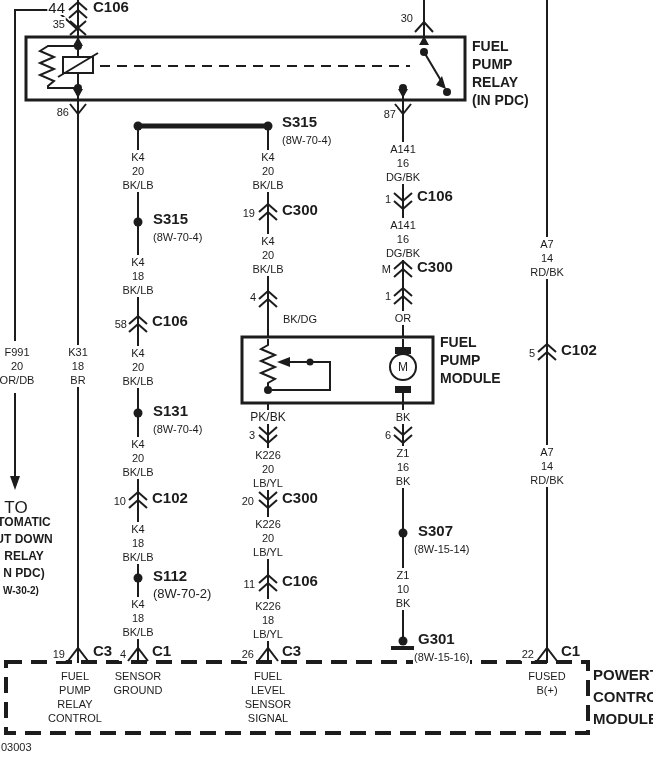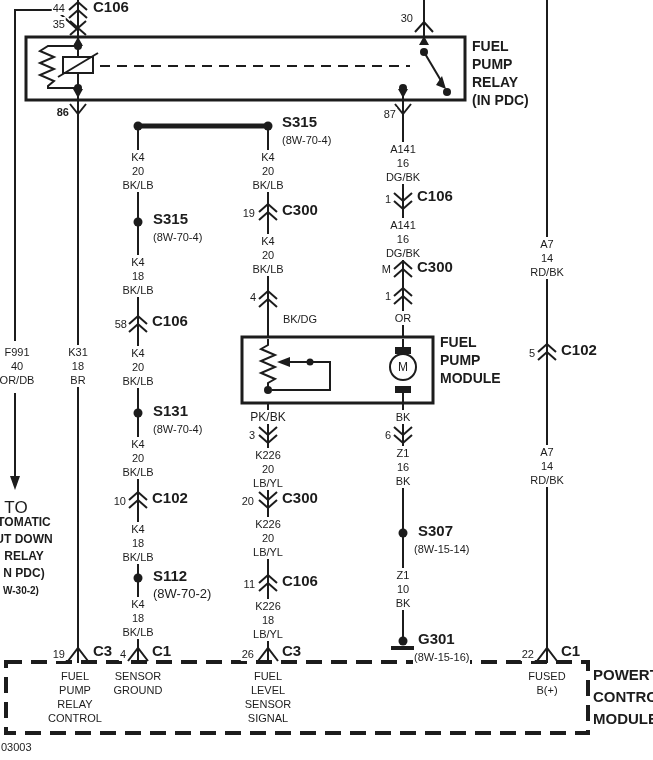--- a/index.html
+++ b/index.html
@@ -100,29 +100,29 @@
       <circle cx="138" cy="413" r="4.5"></circle>
       <circle cx="138" cy="578" r="4.5"></circle>
       <circle cx="403" cy="533" r="4.5"></circle>
       <circle cx="310" cy="362" r="3.5"></circle>
       <circle cx="268" cy="390" r="4"></circle>
       <circle cx="403" cy="641" r="4.5"></circle>
     </g>
   </svg>
 
   <div id="labels">
-      <div class="lbl" style="font-size: 11px; line-height: 14px; left: 66px; top: 1px; text-align: right; transform: translateX(-100%);">44</div>
+      <div class="lbl" style="font-size: 15px; line-height: 14px; left: 66px; top: 1px; text-align: right; transform: translateX(-100%);">44</div>
       <div class="lbl b" style="font-size: 15px; line-height: 14px; left: 92px; top: 0px; text-align: left;">C106</div>
       <div class="lbl" style="font-size: 11px; line-height: 14px; left: 66px; top: 17px; text-align: right; transform: translateX(-100%);">35</div>
       <div class="lbl" style="font-size: 11px; line-height: 14px; left: 414px; top: 11px; text-align: right; transform: translateX(-100%);">30</div>
       <div class="lbl b" style="font-size: 14px; line-height: 18px; left: 471px; top: 37px; text-align: left;">FUEL
 PUMP
 RELAY
 (IN PDC)</div>
-      <div class="lbl" style="font-size: 11px; line-height: 14px; left: 70px; top: 105px; text-align: right; transform: translateX(-100%); font-weight: bold;">86</div>
+      <div class="lbl" style="font-size: 11px; line-height: 14px; left: 70px; top: 105px; text-align: right; transform: translateX(-100%);">86</div>
       <div class="lbl" style="font-size: 11px; line-height: 14px; left: 397px; top: 107px; text-align: left; transform: translateX(-100%);">87</div>
       <div class="lbl b" style="font-size: 15px; line-height: 14px; left: 281px; top: 115px; text-align: left;">S315</div>
       <div class="lbl" style="font-size: 11px; line-height: 14px; left: 281px; top: 133px; text-align: left;">(8W-70-4)</div>
       <div class="lbl" style="font-size: 11px; line-height: 14px; left: 138px; top: 150px; text-align: center; transform: translateX(-50%);">K4
 20
 BK/LB</div>
       <div class="lbl" style="font-size: 11px; line-height: 14px; left: 268px; top: 150px; text-align: center; transform: translateX(-50%);">K4
 20
 BK/LB</div>
       <div class="lbl" style="font-size: 11px; line-height: 14px; left: 403px; top: 142px; text-align: center; transform: translateX(-50%);">A141
@@ -151,21 +151,21 @@
       <div class="lbl" style="font-size: 11px; line-height: 14px; left: 392px; top: 289px; text-align: right; transform: translateX(-100%);">1</div>
       <div class="lbl" style="font-size: 11px; line-height: 14px; left: 257px; top: 290px; text-align: right; transform: translateX(-100%);">4</div>
       <div class="lbl" style="font-size: 11px; line-height: 14px; left: 268px; top: 312px; text-align: center; transform: translateX(-50%); margin-left: 32px;">BK/DG</div>
       <div class="lbl" style="font-size: 11px; line-height: 14px; left: 403px; top: 311px; text-align: center; transform: translateX(-50%);">OR</div>
       <div class="lbl" style="font-size: 11px; line-height: 14px; left: 128px; top: 317px; text-align: right; transform: translateX(-100%);">58</div>
       <div class="lbl b" style="font-size: 15px; line-height: 14px; left: 151px; top: 314px; text-align: left;">C106</div>
       <div class="lbl b" style="font-size: 14px; line-height: 18px; left: 439px; top: 333px; text-align: left;">FUEL
 PUMP
 MODULE</div>
       <div class="lbl" style="font-size: 11px; line-height: 14px; left: 17px; top: 345px; text-align: center; transform: translateX(-50%);">F991
-40
+20
 OR/DB</div>
       <div class="lbl" style="font-size: 11px; line-height: 14px; left: 78px; top: 345px; text-align: center; transform: translateX(-50%);">K31
 18
 BR</div>
       <div class="lbl" style="font-size: 11px; line-height: 14px; left: 138px; top: 346px; text-align: center; transform: translateX(-50%);">K4
 20
 BK/LB</div>
       <div class="lbl" style="font-size: 11px; line-height: 14px; left: 536px; top: 346px; text-align: right; transform: translateX(-100%);">5</div>
       <div class="lbl b" style="font-size: 15px; line-height: 14px; left: 560px; top: 343px; text-align: left;">C102</div>
       <div class="lbl" style="font-size: 12px; line-height: 14px; left: 403px; top: 360px; text-align: center; transform: translateX(-50%);">M</div>

